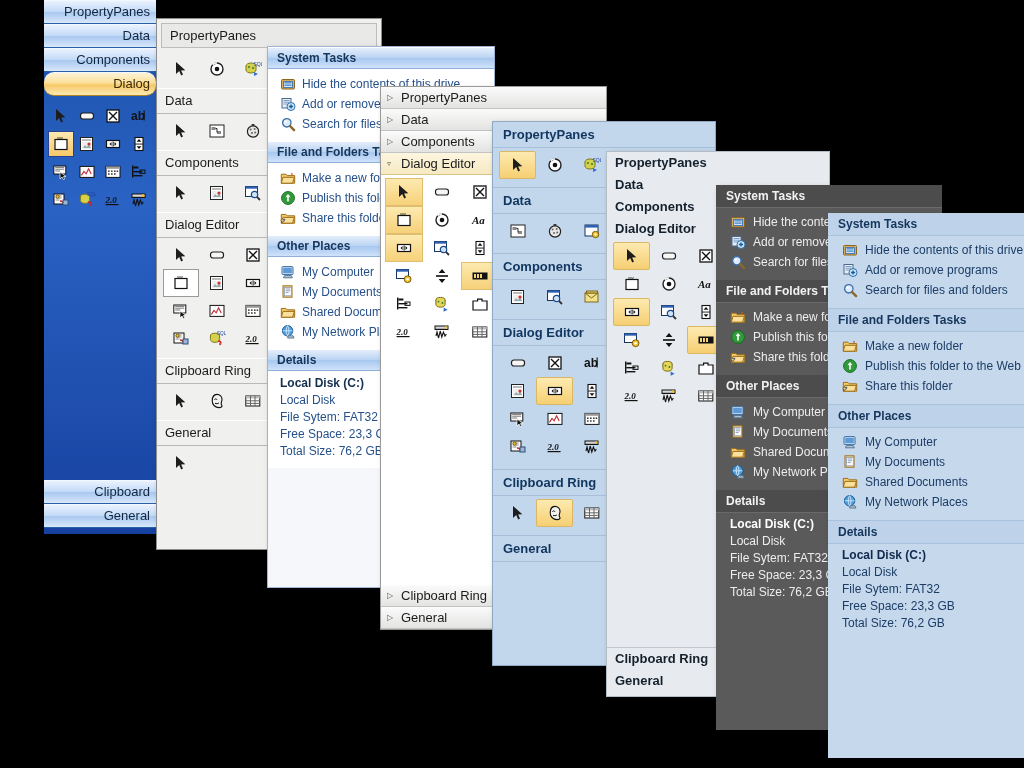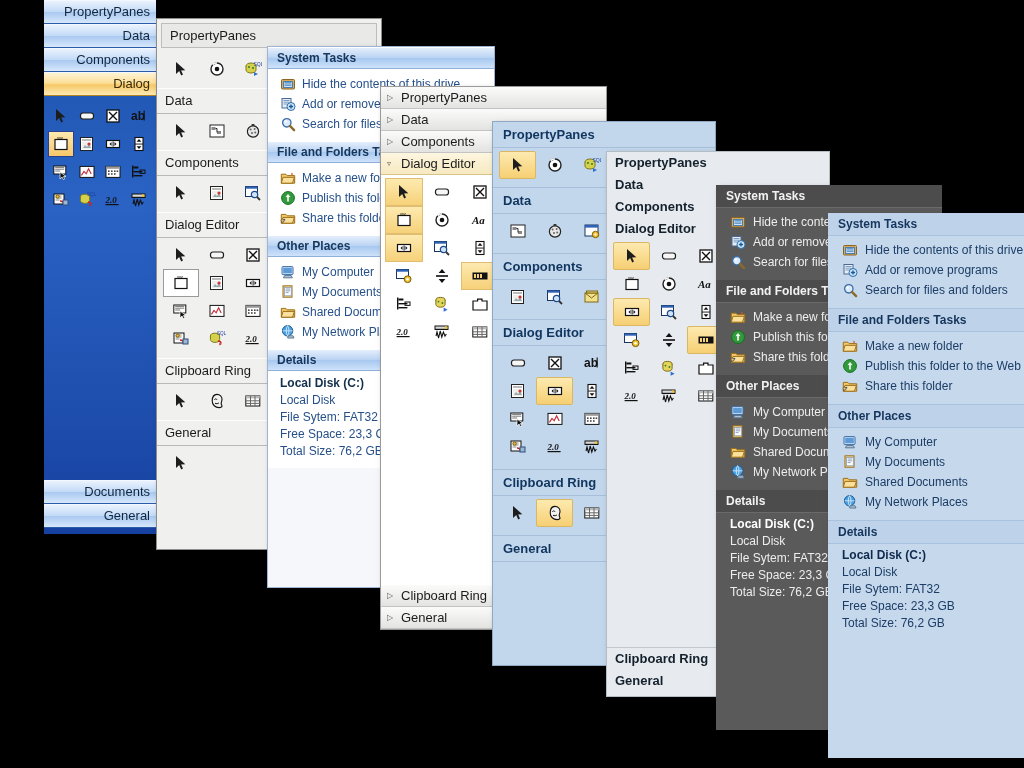--- a/index.html
+++ b/index.html
@@ -18,21 +18,21 @@
       background:linear-gradient(to bottom,#1b4fa8 0%,#2a63c4 38%,#1741a0 100%);}
   #p1 .tb-hdr{
     height:22px;line-height:22px;text-align:right;padding-right:6px;
     font-size:13px;color:#10263f;
     background:linear-gradient(to bottom,#eaf2fd 0%,#c3dbf7 48%,#a9c9f0 52%,#d8e8fc 100%);
     border-top:1px solid #f2f8ff;border-bottom:1px solid #2b5ea8;
     overflow:hidden;
   }
   #p1 .tb-hdr.sel{
     background:linear-gradient(to bottom,#fdf4d6 0%,#fbdf99 45%,#f6c967 55%,#fde9b6 100%);
-    border-bottom:1px solid #b08420;color:#3a2a05;
+    border-bottom:1px solid #b08420;color:#3a2a05;border-radius:10px;
   }
   #p1 .grid{padding:6px 4px 4px 4px;}
   #p1 .gr{display:flex;}
   #p1 .cell{width:26px;height:26px;margin:1px 0;display:flex;align-items:center;justify-content:center;}
   #p1 .cell.sel{background:linear-gradient(to bottom,#ffe9b0,#f8c86a);border:1px solid #27408f;box-sizing:border-box;}
   #p1 .spacer{flex:1;}
 
   
   #p2{left:112px;top:18px;width:226px;height:532px;background:#f0f0ef;border:1px solid #8d8d8d;}
   #p2 .t-hdr{height:24px;line-height:24px;padding-left:8px;font-size:13px;color:#1a1a1a;
@@ -276,21 +276,21 @@
               <rect x="2" y="3" width="13" height="3.4" fill="#d8d8d8" stroke="#111"></rect>
               <path d="M2 6.4h13" stroke="#111"></path>
               <path d="M3 13l1-4 1.6 6 1.6-7 1.6 6 1.6-5 1.6 4 1.4-2" stroke="#111" fill="none" stroke-width="1.1"></path>
               <rect x="12" y="3.4" width="2.4" height="2.4" fill="#f2c230"></rect>
             </svg>
           </span>
         </div>
       </div>
     </div>
     <div class="spacer" style="height:262px"></div>
-    <div class="tb-hdr"><span>Documents</span></div>
+    <div class="tb-hdr"><span>Clipboard</span></div>
     <div class="tb-hdr"><span>General</span></div>
   </div>
 
 <div class="panel shadow" id="p2">
     <div class="t-hdr first"><span>PropertyPanes</span></div>
     <div class="grid">
       <div class="gr">
         <div class="cell">
           <span class="ic">
             <svg width="18" height="18" viewBox="0 0 18 18">

